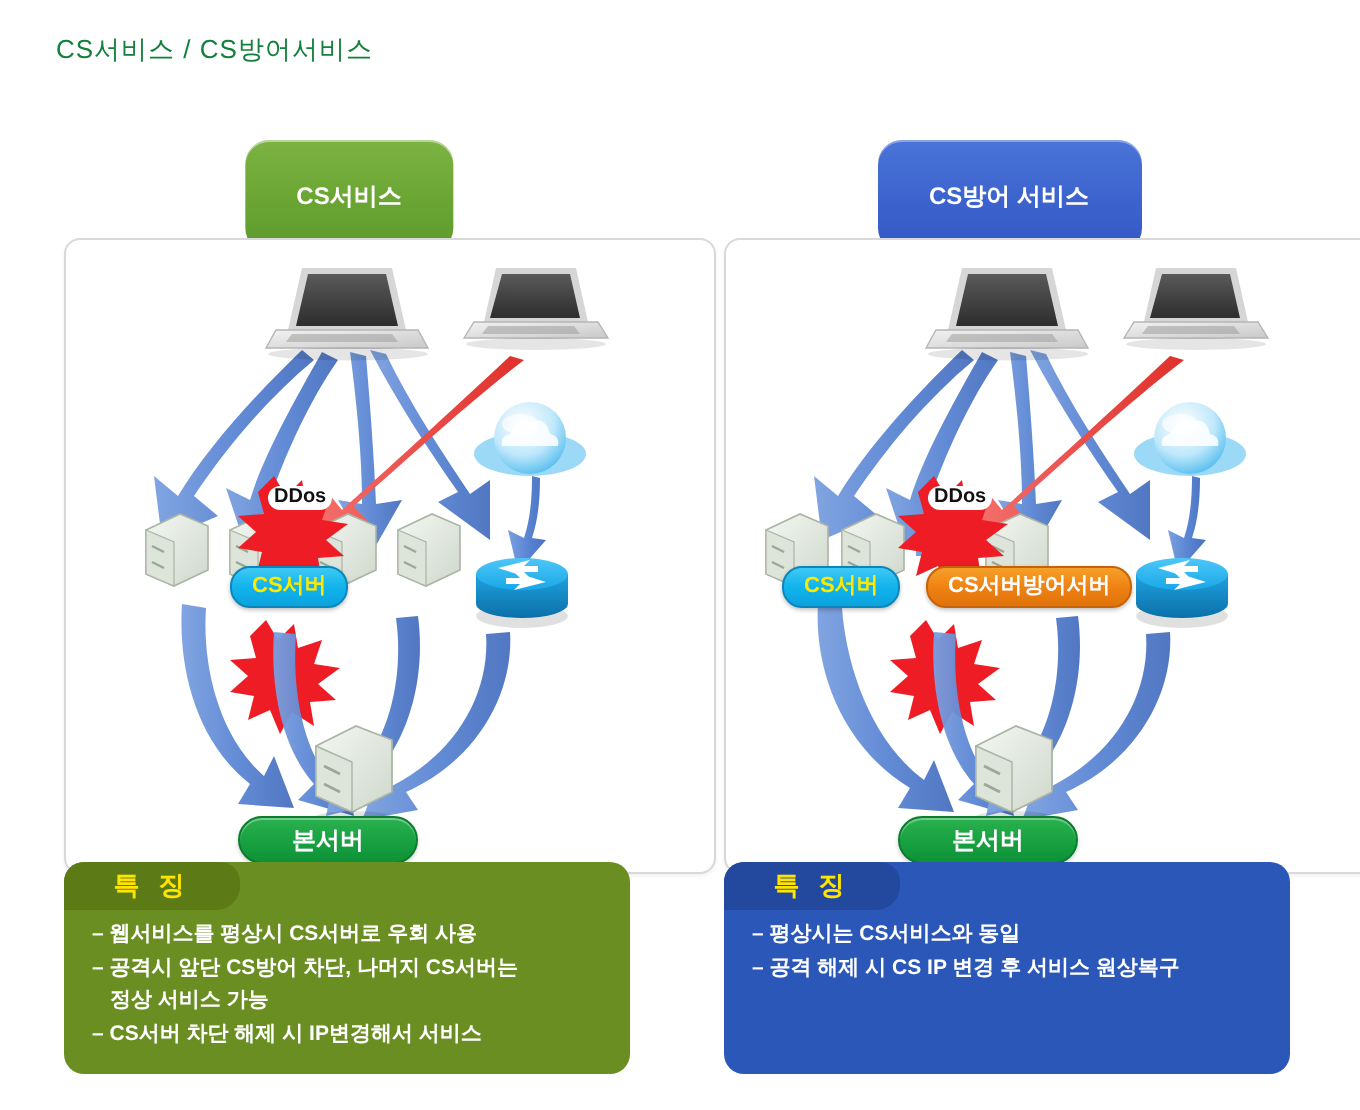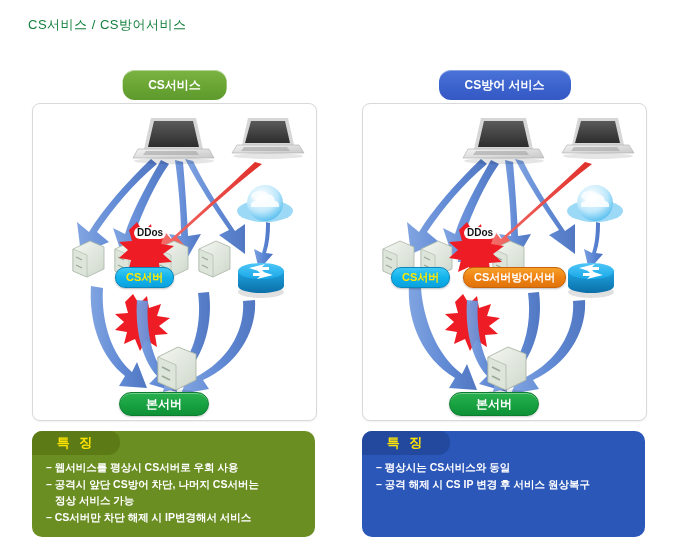--- a/index.html
+++ b/index.html
@@ -17,40 +17,41 @@
     letter-spacing:.5px;white-space:nowrap;
   }
   
   .col{position:absolute;top:0;width:305px;height:555px;}
   .col-left{left:22px;}
   .col-right{left:352px;}
 
   
   .pill-head{
     position:absolute;top:70px;left:50%;transform:translateX(-50%);
-    height:22px;line-height:22px;padding:4px 26px;border-radius:12px;
+    height:22px;line-height:22px;padding:17px 26px;border-radius:12px;
     color:#fff;font-size:12px;font-weight:bold;white-space:nowrap;
     text-align:center;
   }
   .pill-green{
     background:linear-gradient(180deg,#7cb342 0%,#6aa534 55%,#5d9a2c 100%);
     box-shadow:inset 0 1px 0 rgba(255,255,255,.45);
   }
   .pill-blue{
     background:linear-gradient(180deg,#4a74d8 0%,#3c63cd 55%,#3558c4 100%);
     box-shadow:inset 0 1px 0 rgba(255,255,255,.35);
   }
 
   
   .panel{
-    position:absolute;top:103px;left:10px;
+    position:absolute;top:119px;left:10px;
     width:283px;height:316px;
     background:#fff;border:1px solid #d9d9d9;border-radius:8px;
     box-shadow:0 1px 2px rgba(0,0,0,.06);
     overflow:hidden;
+    padding-left:41px;
   }
   .panel svg{position:absolute;left:0;top:0;}
 
   
   .nlabel{
     position:absolute;height:19px;line-height:19px;
     border-radius:10px;font-size:11px;font-weight:bold;
     text-align:center;white-space:nowrap;padding:0 10px;
     box-shadow:0 1px 2px rgba(0,0,0,.25);
   }
@@ -251,21 +252,21 @@
 
     <div class="lbl-greenbtn" style="left:86px;top:288px;">본서버</div>
   </div>
 
   <div class="feat feat-green">
     <div class="feat-tab tab-green">특 징</div>
     <ul class="feat-list">
       <li>웹서비스를 평상시 CS서버로 우회 사용</li>
       <li>공격시 앞단 CS방어 차단, 나머지 CS서버는
  정상 서비스 가능</li>
-      <li>CS서버만 차단 해제 시 IP변경해서 서비스</li>
+      <li>CS서버 차단 해제 시 IP변경해서 서비스</li>
     </ul>
   </div>
 </div>
 
 <div class="col col-right">
 
   <div class="pill-head pill-blue">CS방어 서비스</div>
 
   <div class="panel">
     <svg width="283" height="316" viewBox="0 0 283 316">

